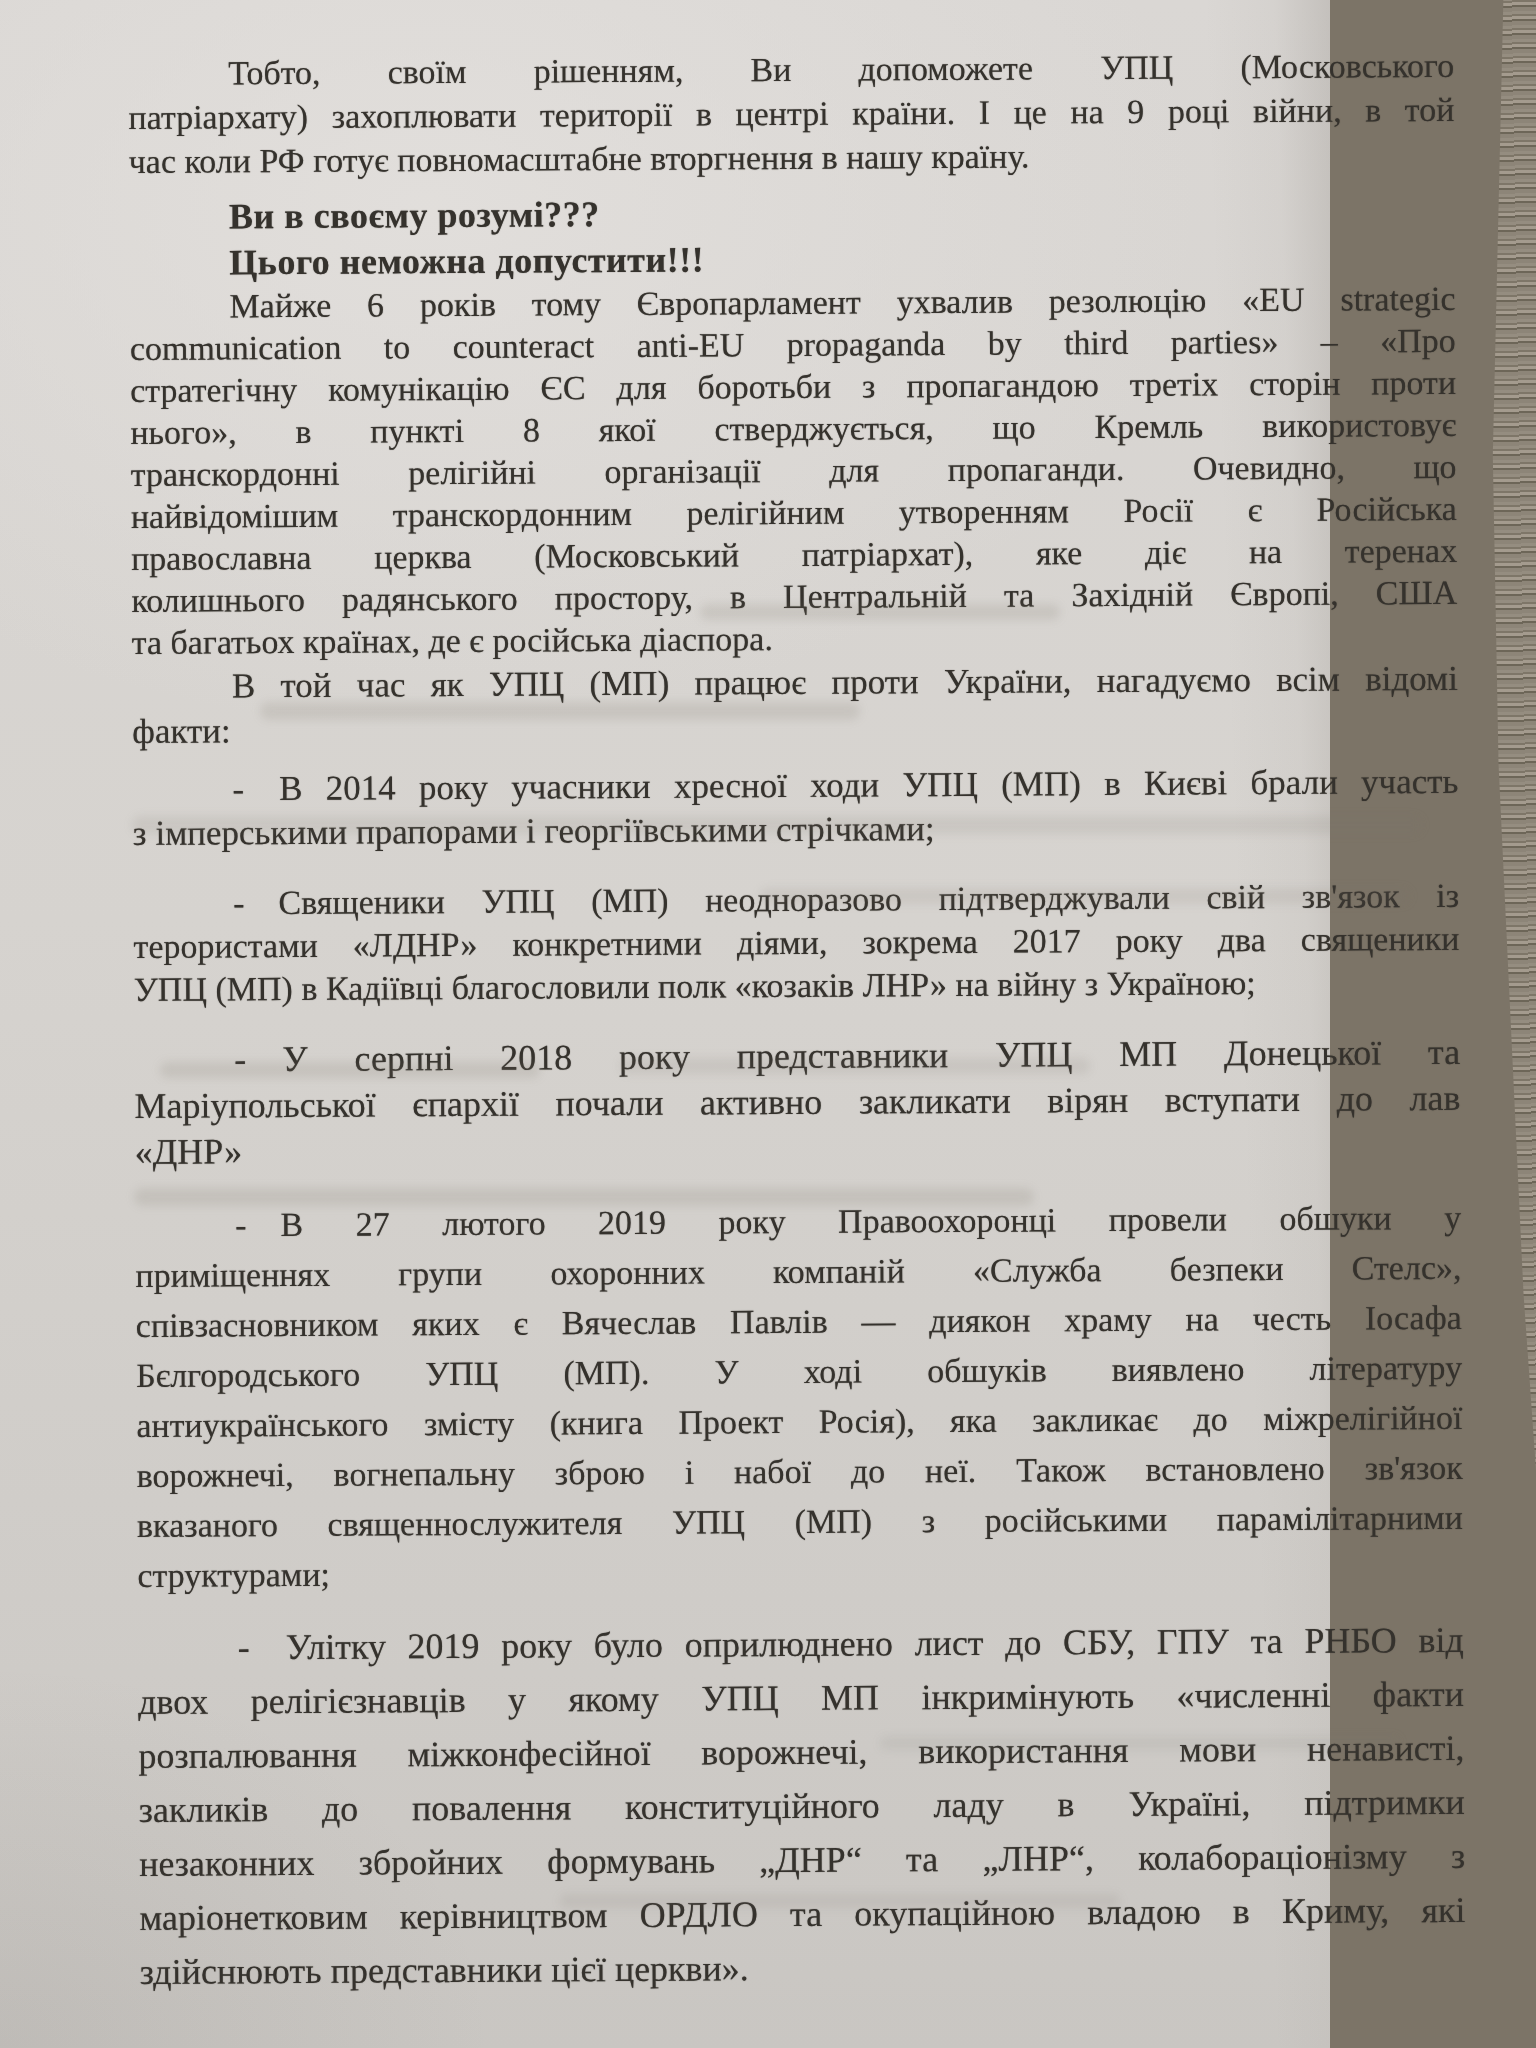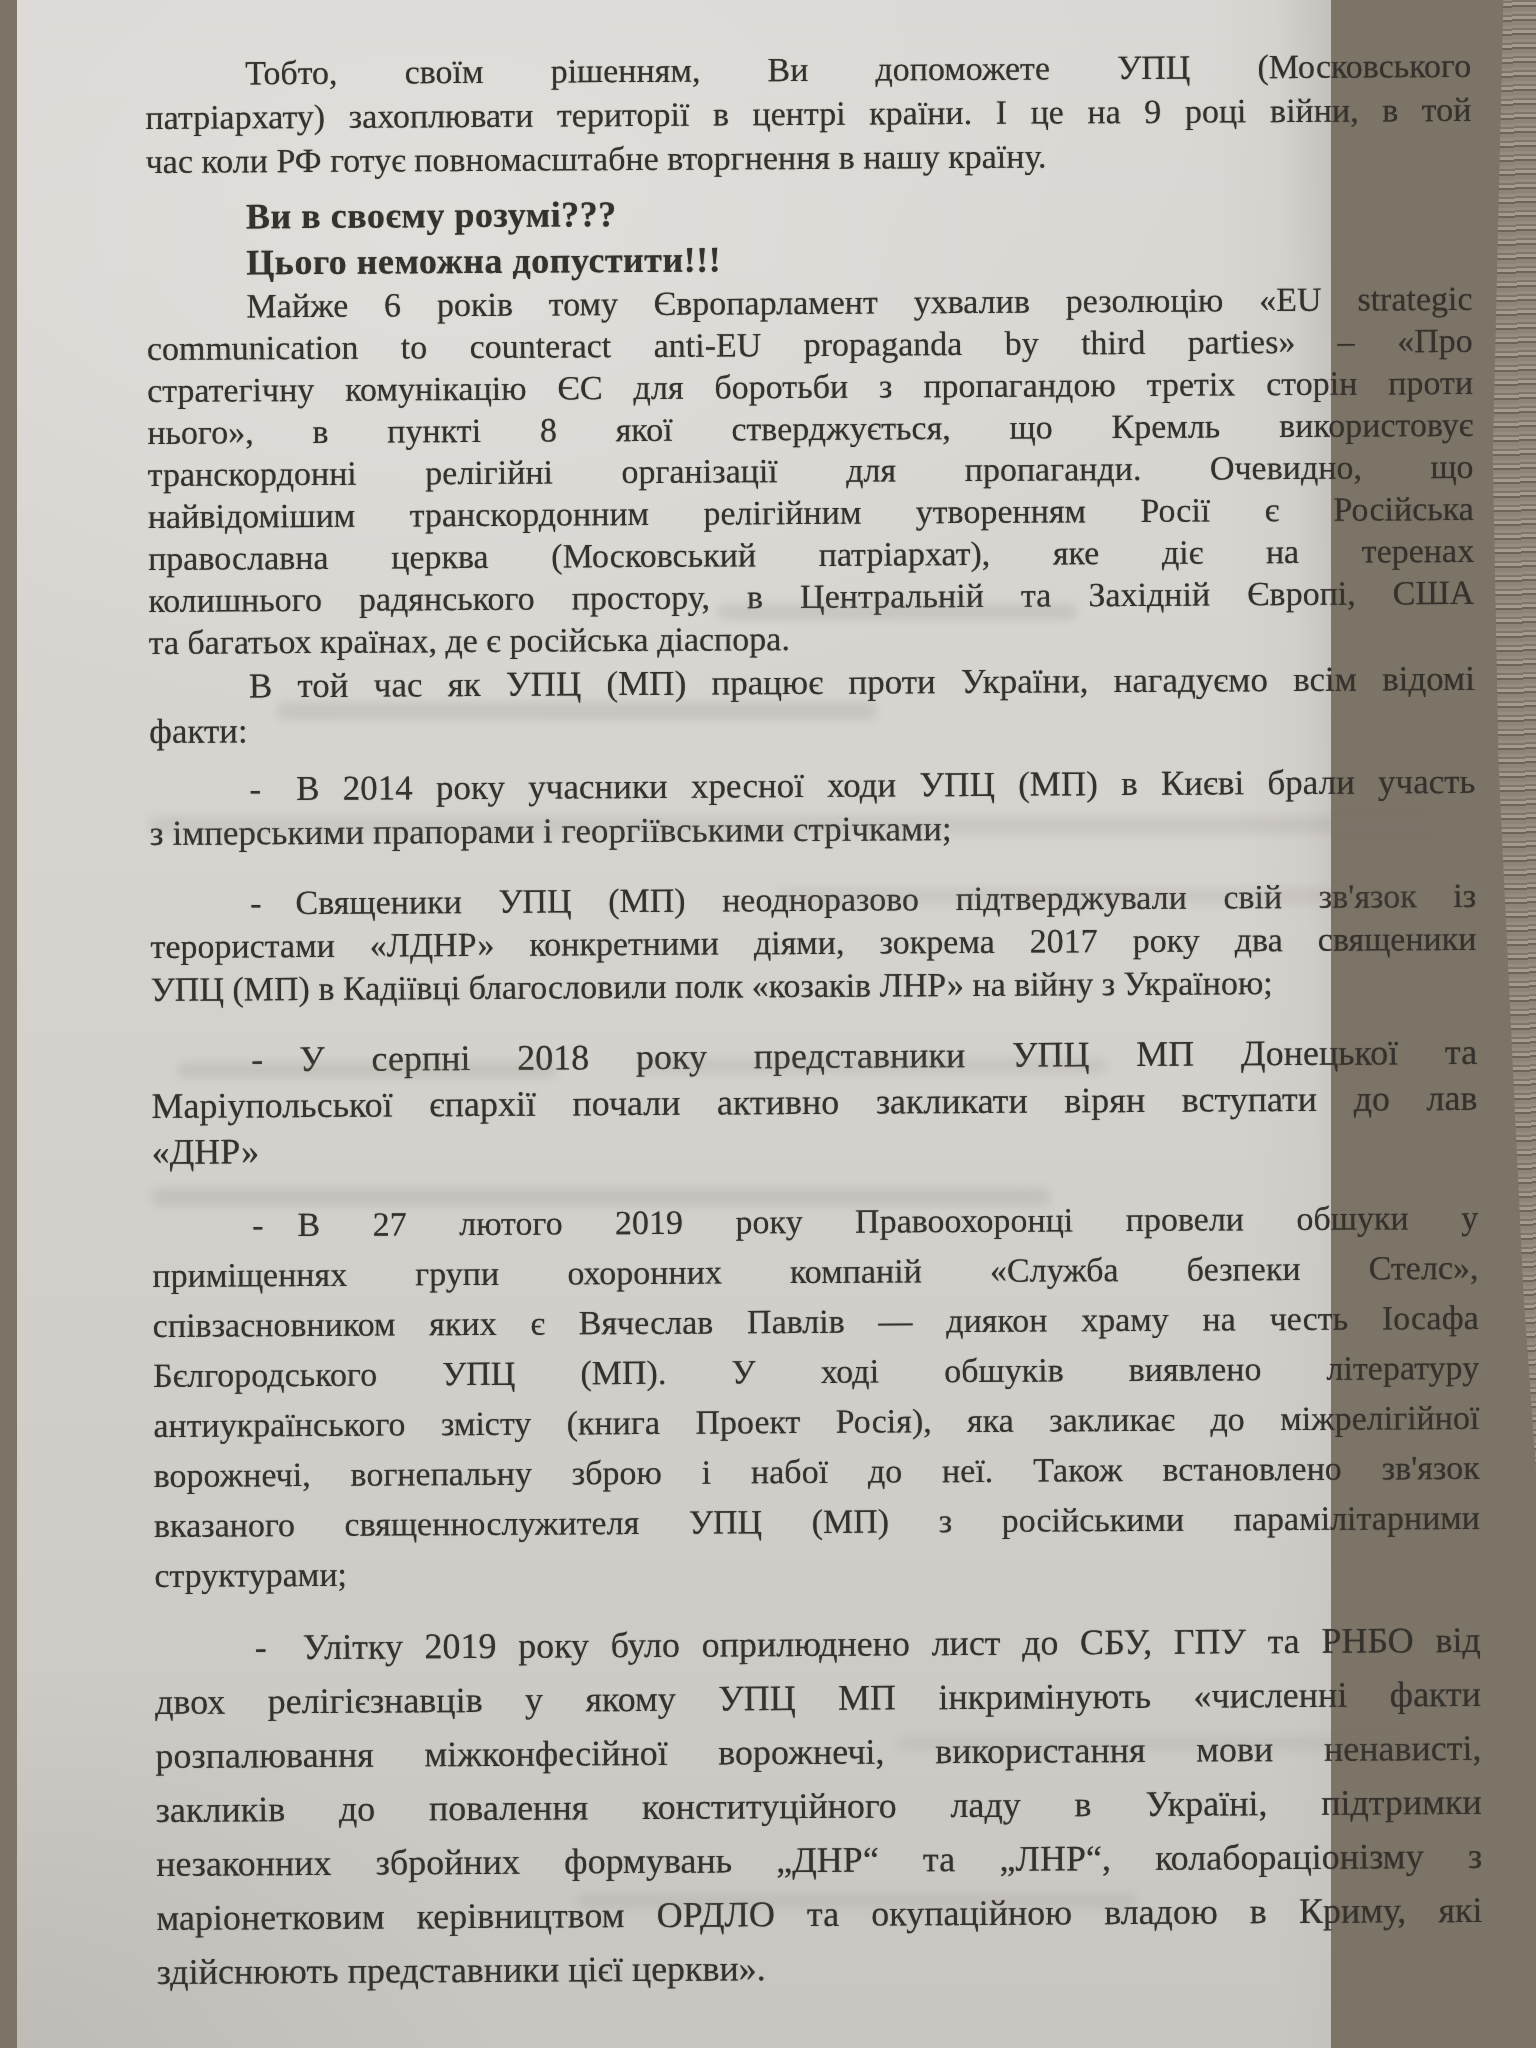--- a/index.html
+++ b/index.html
@@ -5,26 +5,27 @@
   html,body{margin:0;padding:0;}
   body{
     width:1536px;height:2048px;overflow:hidden;
     font-family:"Liberation Serif","DejaVu Serif",serif;
     background:#7c7467;
   }
   .scene{position:relative;width:1536px;height:2048px;overflow:hidden;}
 
   
   .paper{
-    position:absolute;left:17px;top:0;width:1314px;height:2048px;
+    position:absolute;left:0;top:0;width:1314px;height:2048px;
     background:
       radial-gradient(1250px 850px at 32% 10%, rgba(226,223,220,.9) 0%, rgba(226,223,220,0) 62%),
       radial-gradient(900px 700px at 0% 100%, rgba(96,91,85,.10) 0%, rgba(96,91,85,0) 55%),
       linear-gradient(268deg, rgba(118,112,104,.22) 0%, rgba(118,112,104,.05) 4%, rgba(118,112,104,0) 9%),
       linear-gradient(180deg,#dad7d4 0%,#d6d3cf 45%,#cfccc8 78%,#c9c6c2 100%);
+    padding-left: 16px;
   }
 
   
   .wood{
     position:absolute;top:0;right:0;width:96px;height:1470px;
     background:
       linear-gradient(90deg, rgba(70,64,55,.55) 0%, rgba(70,64,55,0) 40%),
       repeating-linear-gradient(178deg,
         #958d80 0px, #958d80 3px,
         #7e7668 3px, #7e7668 5px,

